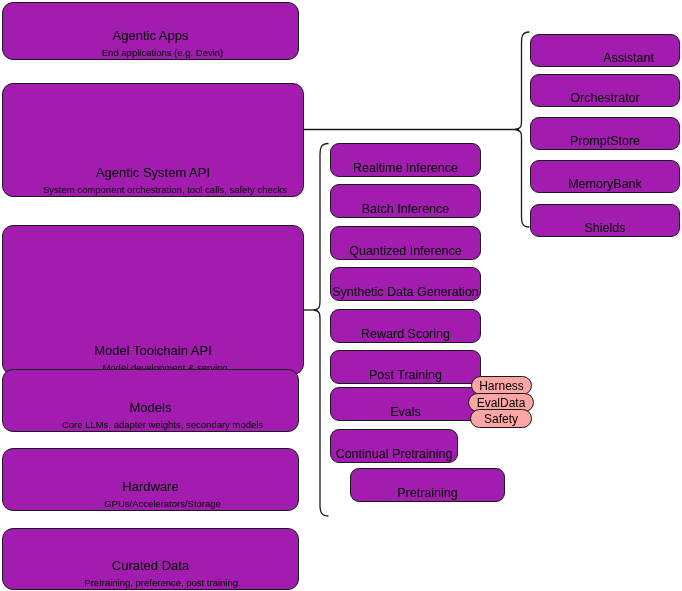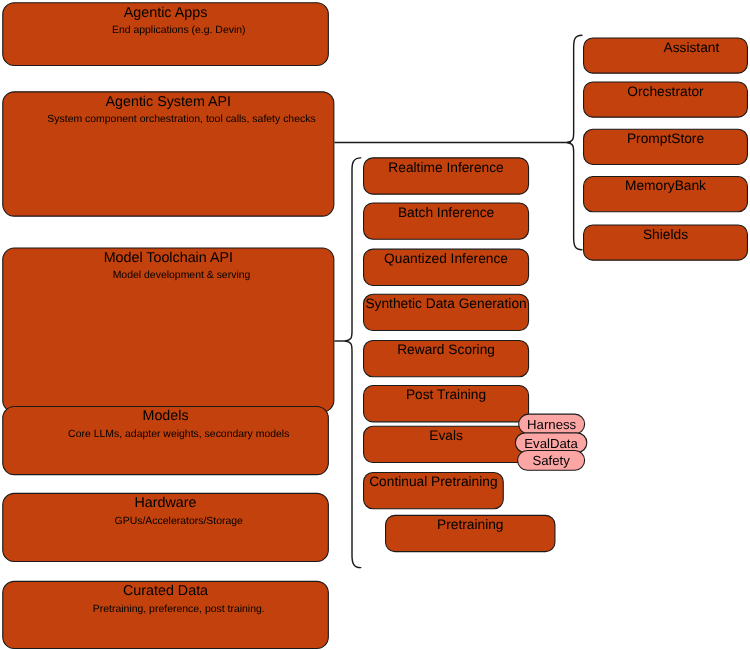--- a/index.html
+++ b/index.html
@@ -16,25 +16,25 @@
     width: 682px;
     height: 591px;
     overflow: hidden;
     background: #ffffff;
   }
   .box {
     position: absolute;
     box-sizing: border-box;
     border: 1.3px solid #1a1a1a;
     border-radius: 11px;
-    background: #c2410c;
+    background: #a21caf;
     display: flex;
     flex-direction: column;
     align-items: center;
-    justify-content: flex-start;
+    justify-content: flex-end;
     text-align: center;
   }
   .box .title {
     font-size: 13px;
     line-height: 16px;
     color: #000000;
   }
   .box .subtitle {
     font-size: 9.5px;
     line-height: 13px;

